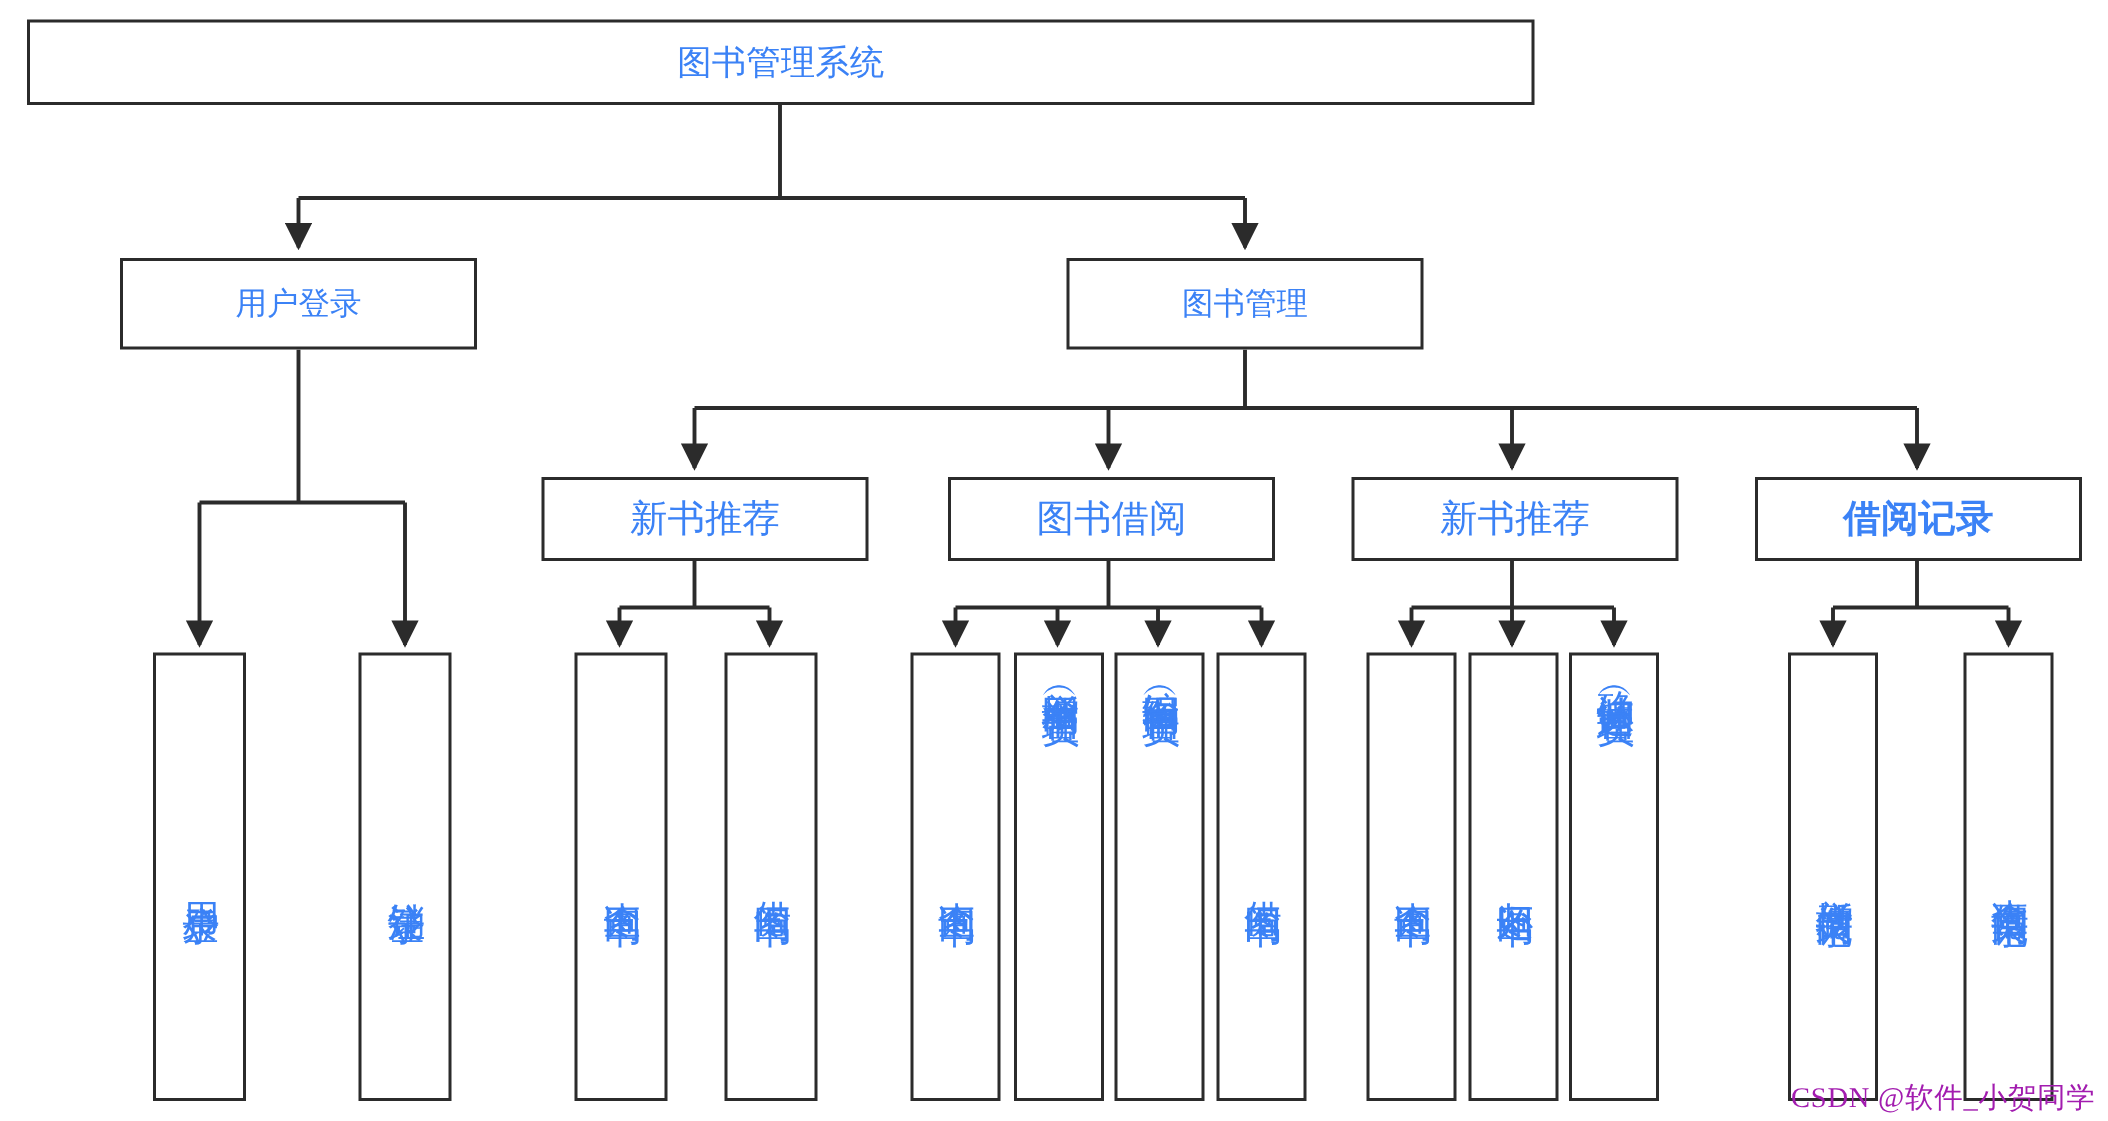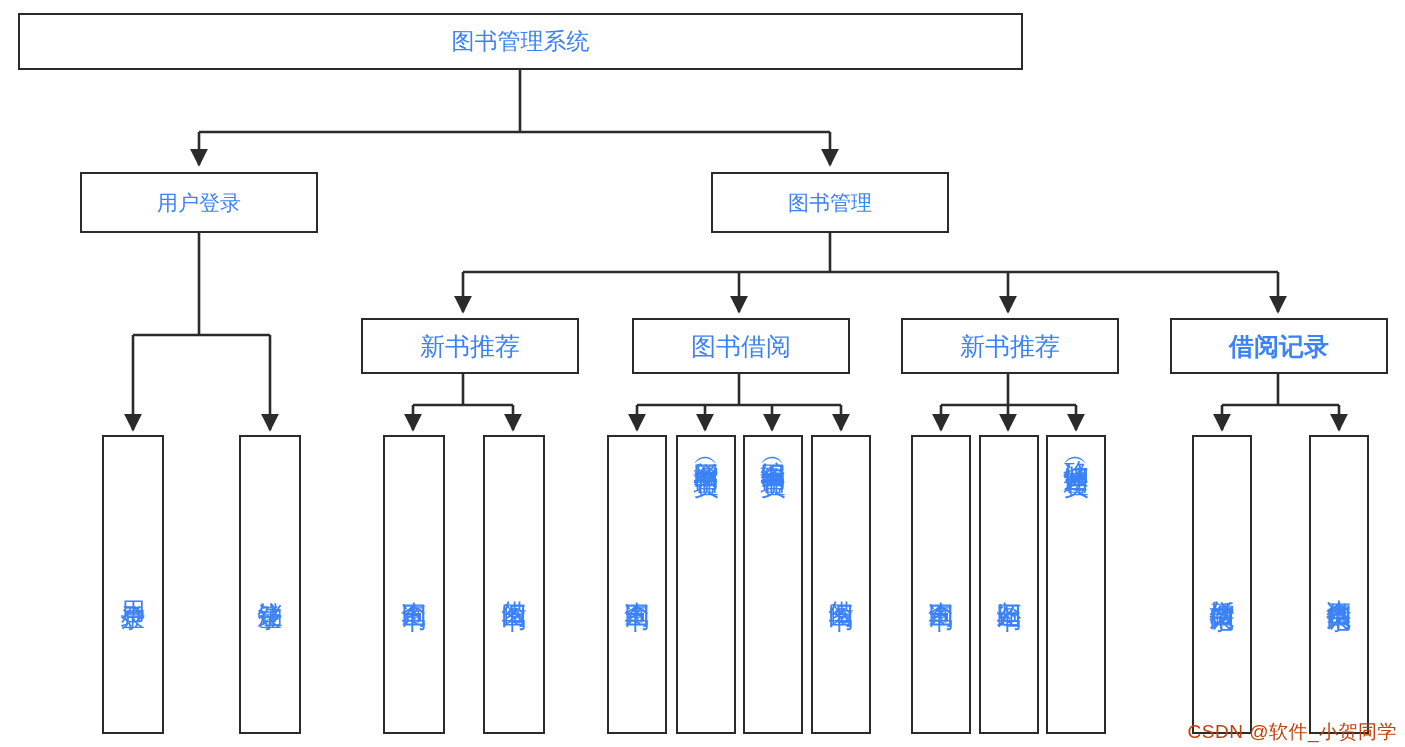--- a/index.html
+++ b/index.html
@@ -69,23 +69,24 @@
   }
   .leaf-center {
     align-items: center;
     padding-top: 0;
   }
   .watermark {
     position: absolute;
     right: 8px;
     bottom: 2px;
     font-size: 19px;
-    color: #c2410c;
+    color: #a21caf;
     white-space: nowrap;
     letter-spacing: 0.5px;
+    font-family: Liberation Serif, serif;
   }
 </style>
 </head>
 <body>
 
 <div id="canvas">
 
   <svg id="wires" viewBox="0 0 1405 747" xmlns="http://www.w3.org/2000/svg">
     <defs>
       <marker id="arrow" viewBox="0 0 10 10" refX="9" refY="5" markerWidth="7" markerHeight="7" orient="auto-start-reverse">

